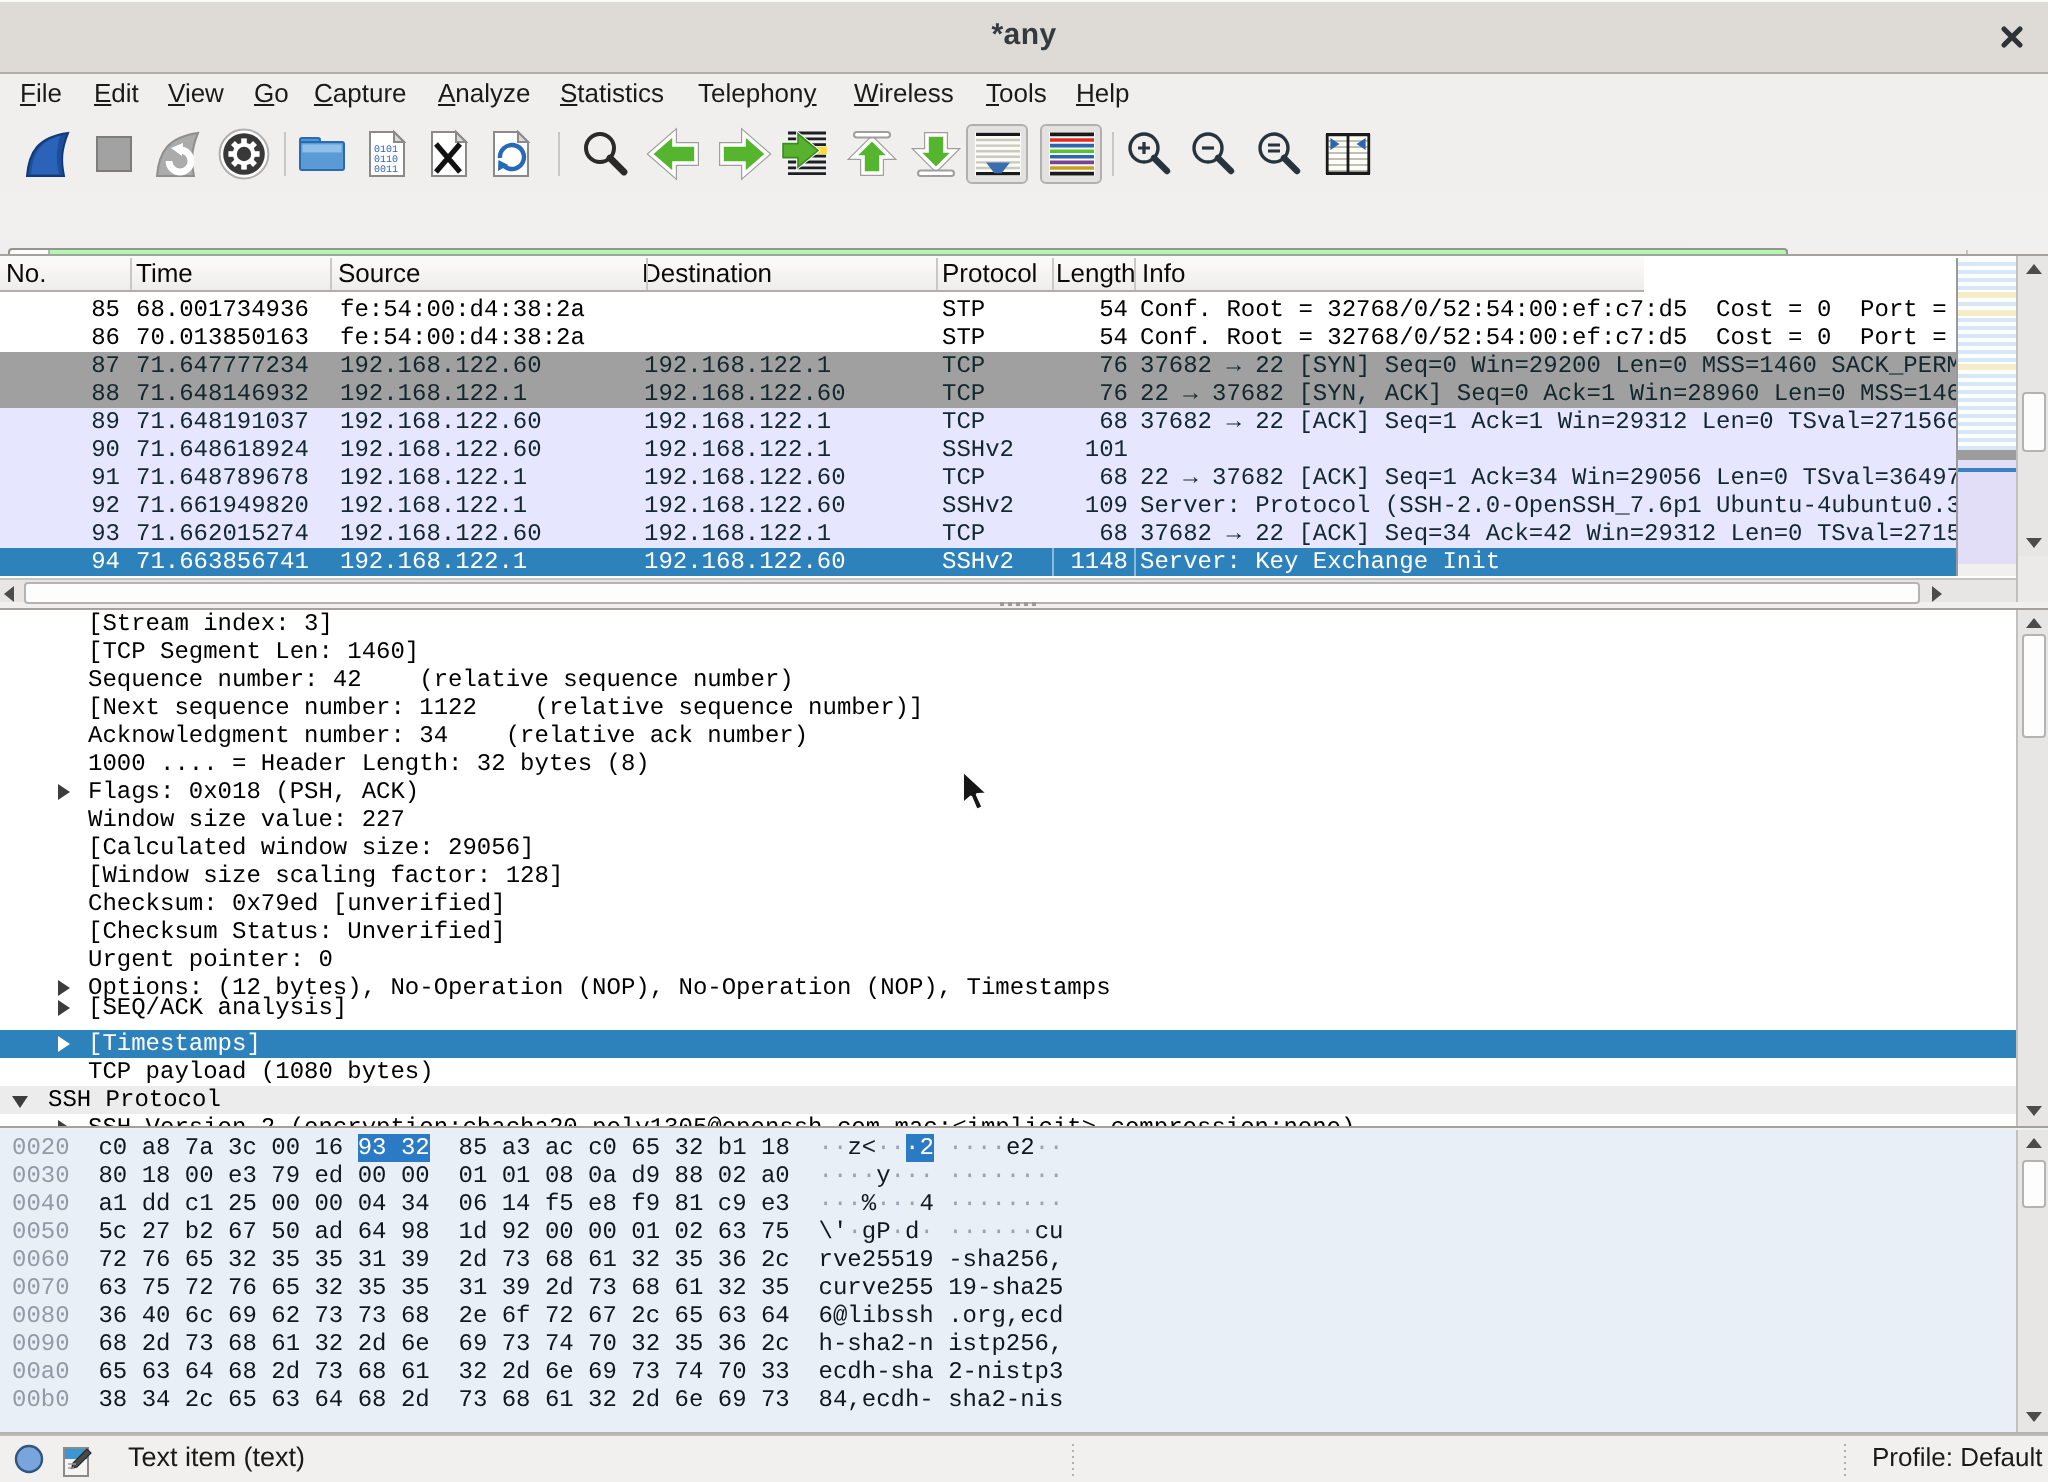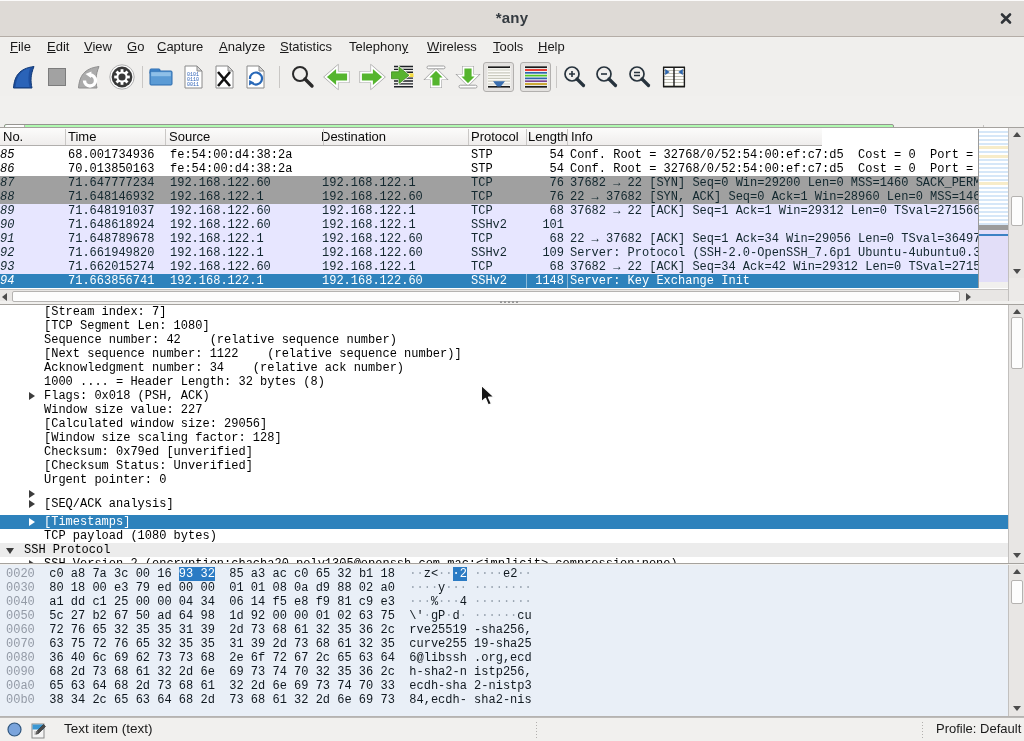--- a/index.html
+++ b/index.html
@@ -29,21 +29,21 @@
 #exprtext{left:903px;top:7px;font-size:13.5px;color:#1a1a1a;}
 #fsep{left:983px;top:5px;width:1px;height:20px;background:#c5c3c1;}
 #plusbtn{left:996px;top:5px;font-size:16px;color:#333;}
 
 #plist{left:0;top:127px;width:1024px;height:173px;background:#fff;border-top:1px solid #a5a29e;box-sizing:border-box;}
 #phead{position:absolute;left:0;top:0;width:822px;height:18px;background:linear-gradient(#fcfcfb,#efedec);border-bottom:1px solid #b0aeac;box-sizing:border-box;font-size:13px;color:#0a0a0a;}
 #phead span{position:absolute;top:1px;}
 .hsep{position:absolute;top:1px;width:1px;height:16px;background:#cac8c6;}
 .prow{position:absolute;left:0;width:978px;height:14px;font-family:"Liberation Mono",monospace;font-size:12px;line-height:14px;white-space:pre;overflow:hidden;}
 .prow span{position:absolute;top:0;}
-.c-no{left:0;width:60px;text-align:left;font-style:italic;}
+.c-no{left:0;width:60px;text-align:right;}
 .c-time{left:68px;}
 .c-src{left:170px;}
 .c-dst{left:322px;}
 .c-pro{left:471px;}
 .c-len{left:480px;width:84px;text-align:right;}
 .c-info{left:570px;width:408px;overflow:hidden;}
 .r-white{background:#fff;color:#000;}
 .r-gray{background:#a0a0a0;color:#12272e;}
 .r-lav{background:#e7e6ff;color:#12272e;}
 .r-sel{background:#2e82bc;color:#fff;}
@@ -313,34 +313,34 @@
   <div id="hsb">
     <div class="arr-l" style="left:2px"></div>
     <div id="hsbthumb"></div>
     <div class="arr-r" style="left:966px"></div>
   </div>
 </div>
 <div class="abs dots" style="top:301px"></div>
 
 <div class="abs" id="details">
   <div id="dlines">
-      <div class="dline " style="top:0px"><span class="dtxt2">[Stream index: 7]</span></div>
-      <div class="dline " style="top:14px"><span class="dtxt2">[TCP Segment Len: 1080]</span></div>
+      <div class="dline " style="top:0px"><span class="dtxt2">[Stream index: 3]</span></div>
+      <div class="dline " style="top:14px"><span class="dtxt2">[TCP Segment Len: 1460]</span></div>
       <div class="dline " style="top:28px"><span class="dtxt2">Sequence number: 42    (relative sequence number)</span></div>
       <div class="dline " style="top:42px"><span class="dtxt2">[Next sequence number: 1122    (relative sequence number)]</span></div>
       <div class="dline " style="top:56px"><span class="dtxt2">Acknowledgment number: 34    (relative ack number)</span></div>
       <div class="dline " style="top:70px"><span class="dtxt2">1000 .... = Header Length: 32 bytes (8)</span></div>
       <div class="dline " style="top:84px"><div class="tri-r" style="left:29px;"></div><span class="dtxt2">Flags: 0x018 (PSH, ACK)</span></div>
       <div class="dline " style="top:98px"><span class="dtxt2">Window size value: 227</span></div>
       <div class="dline " style="top:112px"><span class="dtxt2">[Calculated window size: 29056]</span></div>
       <div class="dline " style="top:126px"><span class="dtxt2">[Window size scaling factor: 128]</span></div>
       <div class="dline " style="top:140px"><span class="dtxt2">Checksum: 0x79ed [unverified]</span></div>
       <div class="dline " style="top:154px"><span class="dtxt2">[Checksum Status: Unverified]</span></div>
       <div class="dline " style="top:168px"><span class="dtxt2">Urgent pointer: 0</span></div>
-      <div class="dline " style="top:182px"><div class="tri-r" style="left:29px;"></div></div>
+      <div class="dline " style="top:182px"><div class="tri-r" style="left:29px;"></div><span class="dtxt2">Options: (12 bytes), No-Operation (NOP), No-Operation (NOP), Timestamps</span></div>
       <div class="dline " style="top:192px"><div class="tri-r" style="left:29px;"></div><span class="dtxt2">[SEQ/ACK analysis]</span></div>
       <div class="dline dsel" style="top:210px"><div class="tri-r" style="left:29px;border-left-color:#fff;"></div><span class="dtxt2">[Timestamps]</span></div>
       <div class="dline " style="top:224px"><span class="dtxt2">TCP payload (1080 bytes)</span></div>
       <div class="dline dgray" style="top:238px"><div class="tri-d" style="left:6px"></div><span class="dtxt1">SSH Protocol</span></div>
       <div class="dline " style="top:252px"><div class="tri-r" style="left:29px;"></div><span class="dtxt2">SSH Version 2 (encryption:chacha20_poly1305@openssh.com mac:&lt;implicit&gt; compression:none)</span></div>
     </div>
   <div class="vsb" style="left:1008px;top:0px;height:258px">
     <div class="arr-u" style="top:4px"></div>
     <div class="sbthumb" style="top:12px;height:52px"></div>
     <div class="arr-d" style="top:248px"></div>

